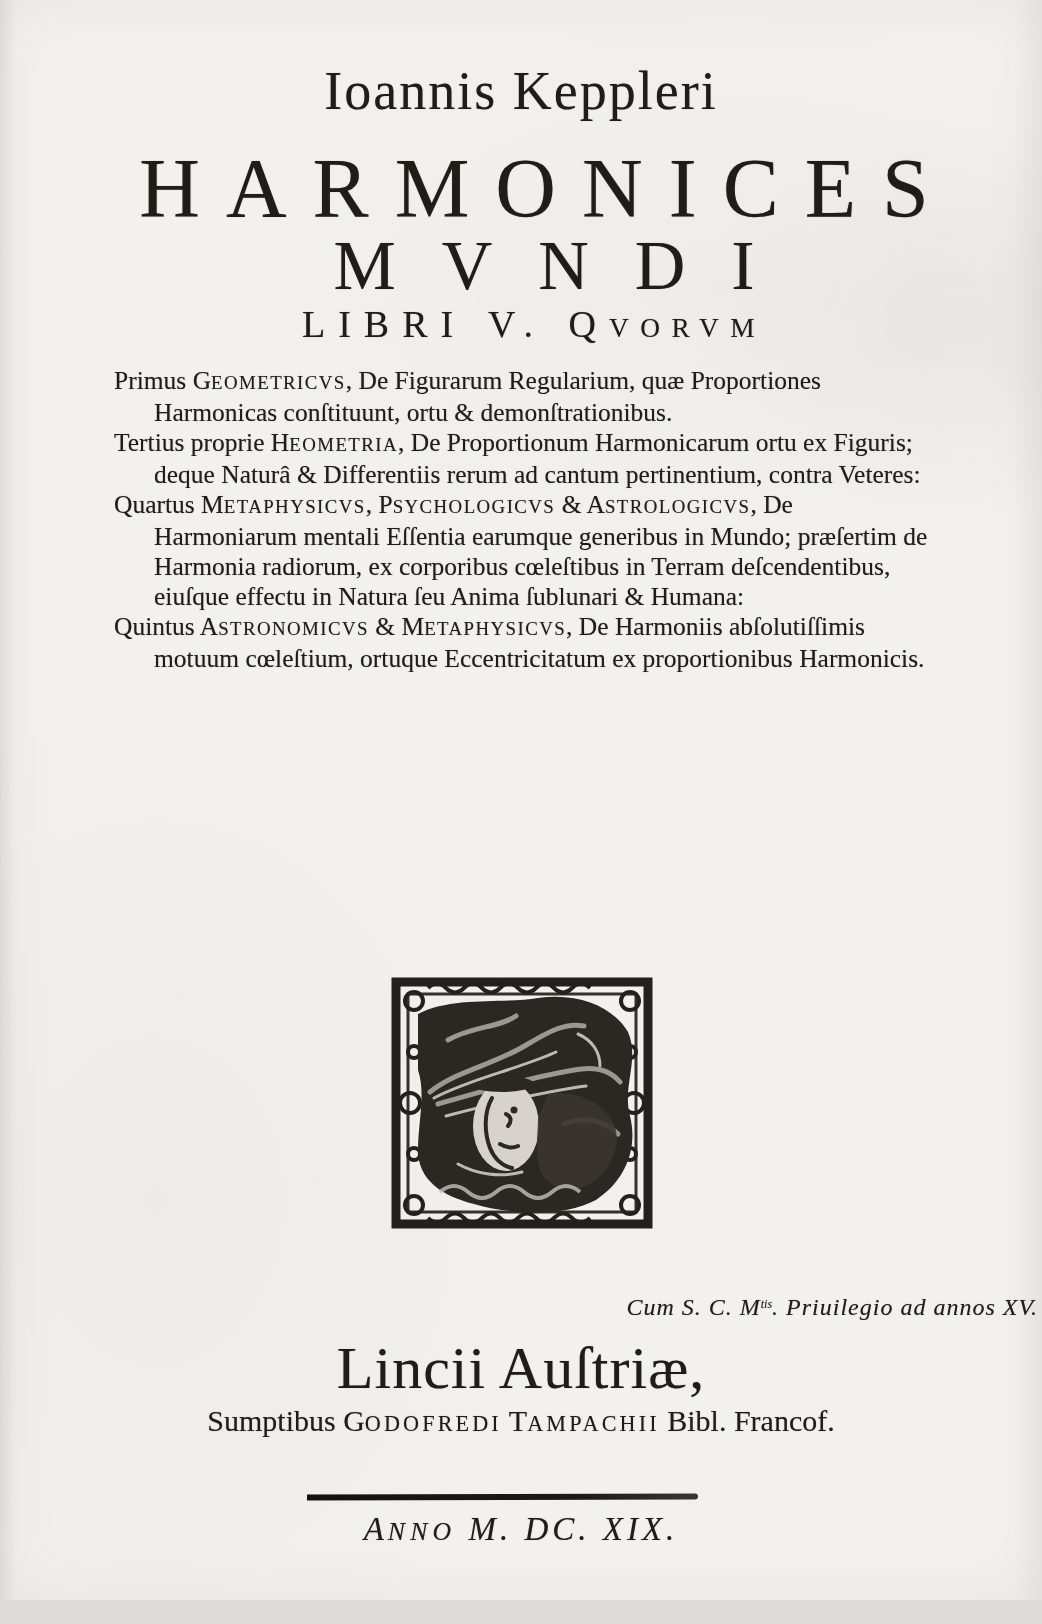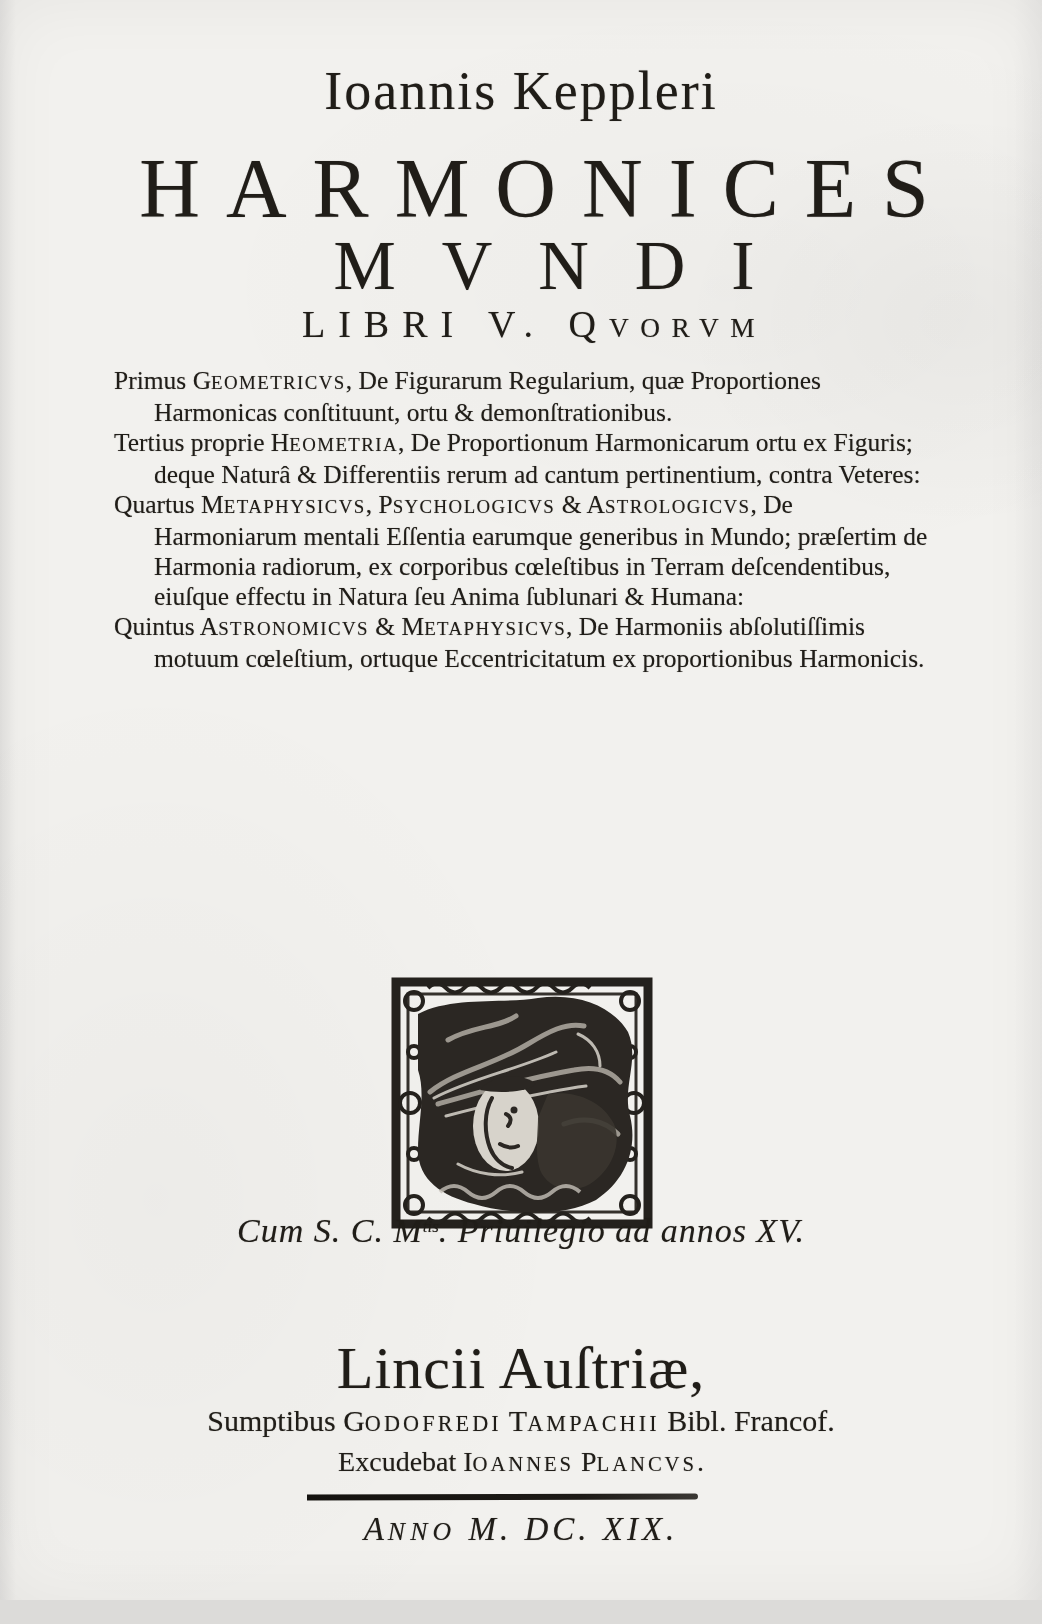--- a/index.html
+++ b/index.html
@@ -30,21 +30,21 @@
     position:absolute;top:366px;left:114px;width:814px;
     font-size:25.5px;line-height:30px;text-align:left;
   }
   .toc-para{margin:0;padding-left:40px;text-indent:-40px;}
   .seg-sc{font-size:.74em;letter-spacing:.075em;}
   .seg-sup{font-size:.5em;vertical-align:.6em;letter-spacing:0;}
   .seg-b{font-weight:normal;}
 
   .ornament{position:absolute;top:974px;left:388px;width:268px;height:258px;}
 
-  .privilege{top:1212px;font-size:34px;font-style:italic;letter-spacing:1px;}
+  .privilege{top:1294px;font-size:24px;font-style:italic;letter-spacing:1px;text-align:right;}
   .place{top:1334px;font-size:60px;letter-spacing:1px;}
   .publisher{top:1404px;font-size:30px;}
   .publisher .seg-sc{letter-spacing:.14em;}
   .printer{top:1446px;font-size:28px;}
   .printer .seg-sc{letter-spacing:.14em;}
   .rule{
     position:absolute;top:1494px;left:307px;width:391px;height:6px;
     background:linear-gradient(to right,#14120f,#1d1a16 70%,#3a3733);
     border-radius:0 3px 3px 0;
     transform:rotate(-.15deg);
@@ -127,19 +127,18 @@
       </g>
     </svg>
   </div>
 
   <div class="center-col privilege softink"><span class="seg-n">Cum S. C. M</span><span class="seg-sup">tis</span><span class="seg-n">. Priuilegio ad annos XV.</span></div>
 
   <div class="center-col place softink">Lincii Auſtriæ,</div>
 
   <div class="center-col publisher softink"><span class="seg-n">Sumptibus G</span><span class="seg-sc">ODOFREDI</span><span class="seg-n"> T</span><span class="seg-sc">AMPACHII</span><span class="seg-n"> Bibl. </span><span class="seg-b">Francof.</span></div>
 
-  <div class="center-col printer softink"><span class="seg-n">Excudebat I</span><span class="seg-sc">OANNES</span><span class="seg-n"> P</span><span class="seg-sc">LANCVS</span><span class="seg-n">.</span></div>
 
   <div class="rule"></div>
 
   <div class="center-col anno softink"><span class="seg-n">A</span><span class="seg-sc">NNO</span><span class="seg-n"> M. DC. XIX.</span></div>
 
 </div>
 
 </body></html>

